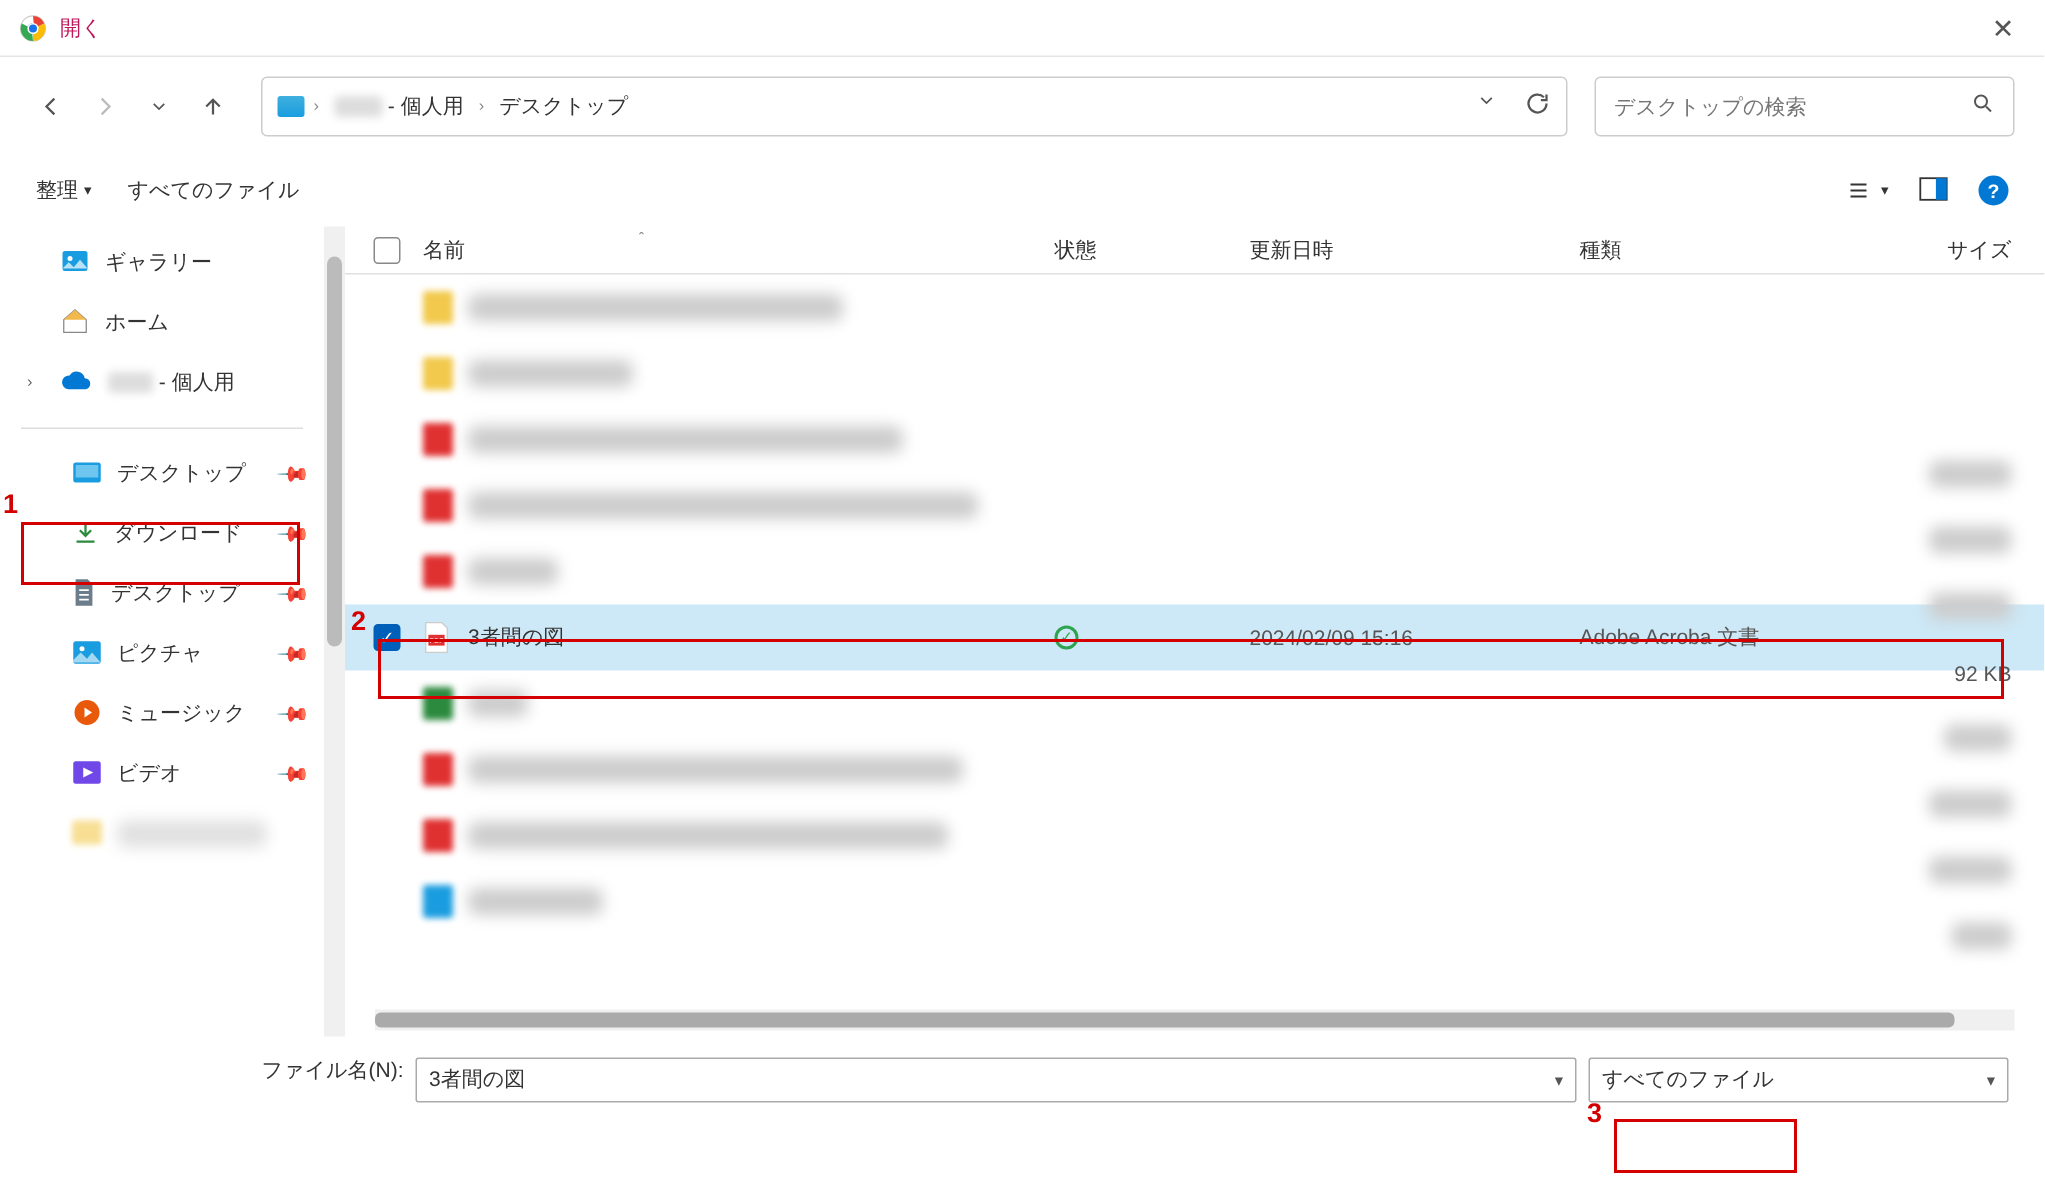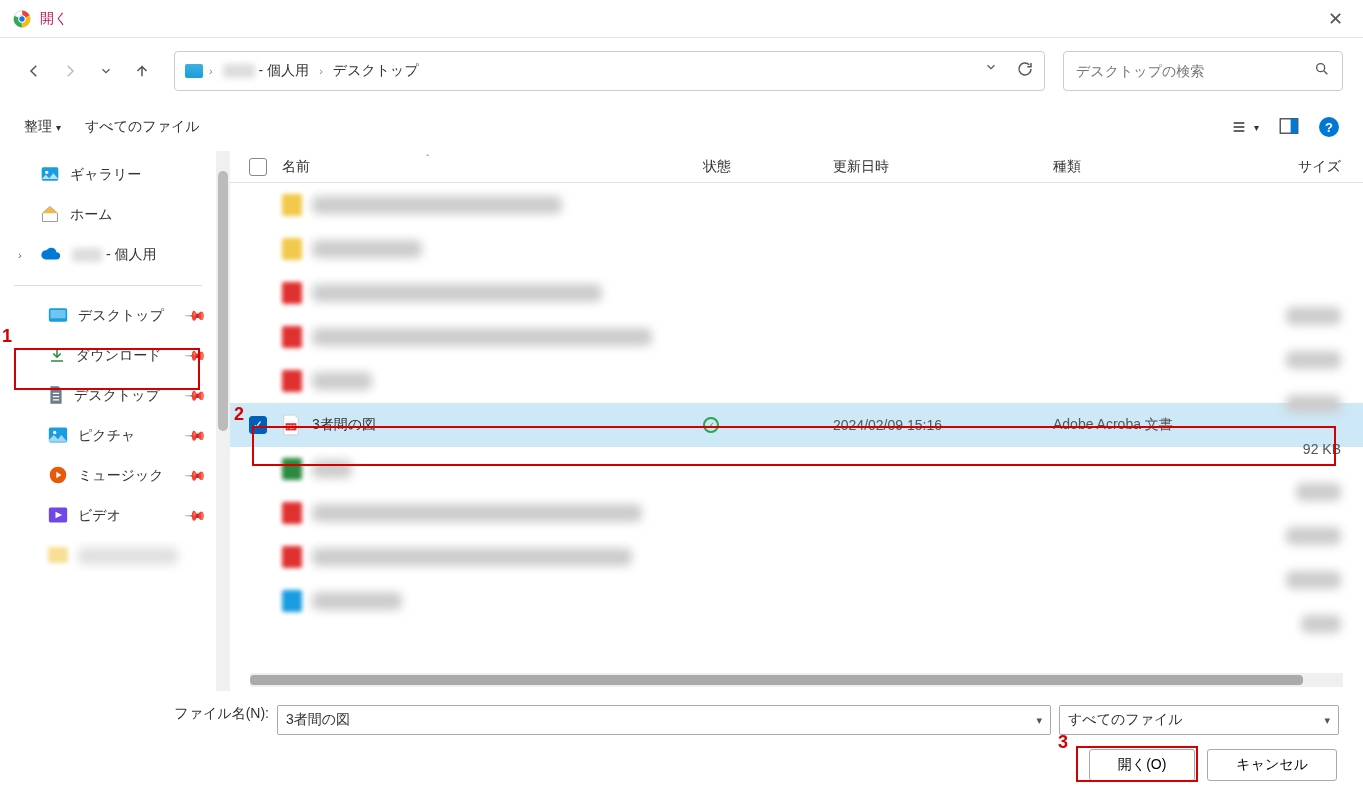--- a/index.html
+++ b/index.html
@@ -412,24 +412,20 @@
     <span class="fnlabel">ファイル名(N):</span>
     <div class="combo filename">
       <span class="cv">3者間の図</span>
       <span class="dd">▾</span>
     </div>
     <div class="combo filter">
       <span class="cv">すべてのファイル</span>
       <span class="dd">▾</span>
     </div>
   </div>
-  <div class="btnrow">
-    <button class="btn">開く(O)</button>
-    <button class="btn">キャンセル</button>
-  </div>
 </div>
 
 <span class="rednum" style="left:2px;top:326px">1</span>
 <div class="redbox" style="left:14px;top:348px;width:186px;height:42px"></div>
 
 <span class="rednum" style="left:234px;top:404px">2</span>
 <div class="redbox" style="left:252px;top:426px;width:1084px;height:40px"></div>
 
 <span class="rednum" style="left:1058px;top:732px">3</span>
 <div class="redbox" style="left:1076px;top:746px;width:122px;height:36px"></div>

